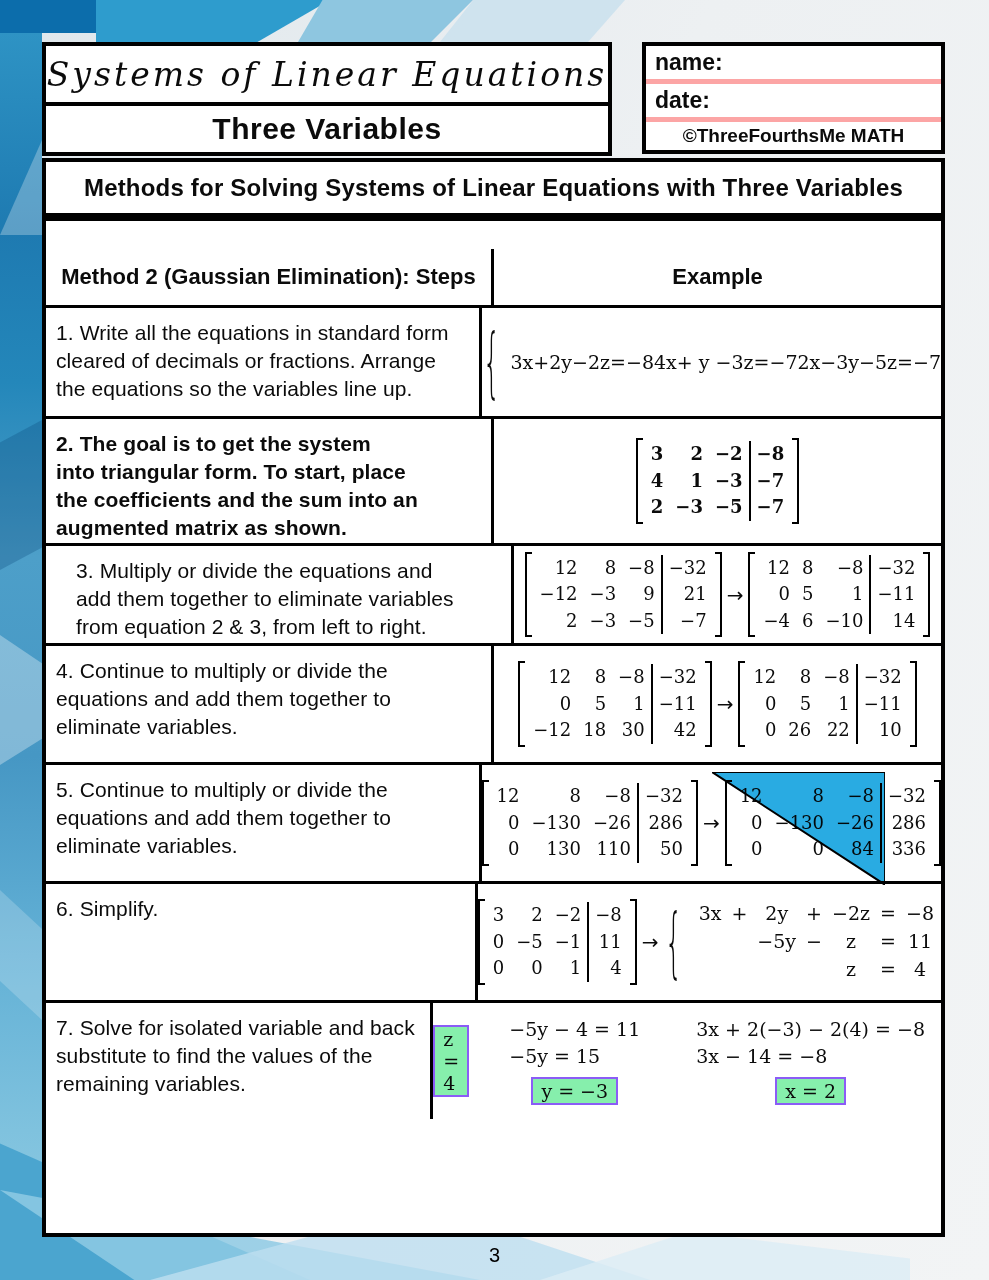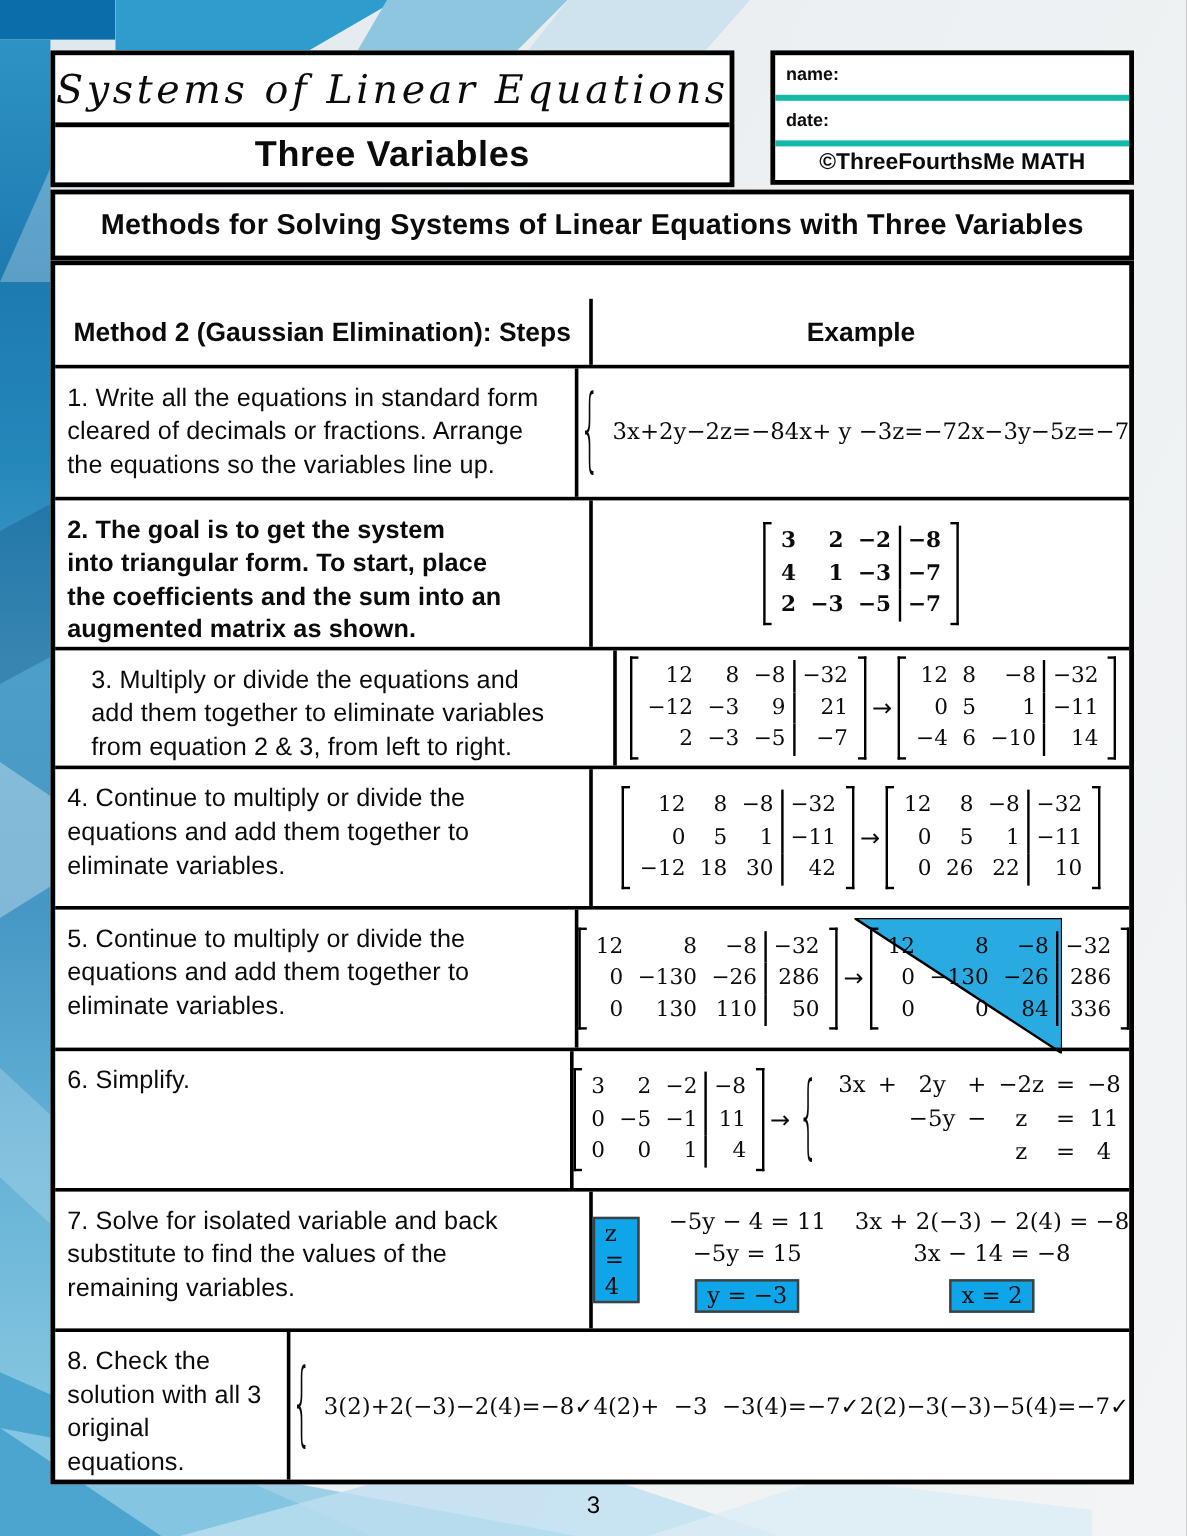--- a/index.html
+++ b/index.html
@@ -22,22 +22,22 @@
   .s11{left:0;top:1135px;width:480px;height:145px;background:#8ecae4;opacity:.85;clip-path:polygon(0 38%,100% 100%,28% 100%);}
   .s12{left:150px;top:1205px;width:500px;height:75px;background:#bedff0;opacity:.8;clip-path:polygon(0 100%,55% 0,100% 100%);}
   .s13{left:540px;top:1232px;width:370px;height:48px;background:#dcecf5;opacity:.8;clip-path:polygon(0 100%,40% 0,100% 55%,100% 100%);}
   
   .box{position:absolute;background:#fff;border:4px solid #000;box-sizing:border-box;}
   .box-title{left:42px;top:42px;width:570px;height:114px;display:flex;flex-direction:column;}
   .title-script{height:56px;border-bottom:4px solid #000;display:flex;align-items:center;justify-content:center;
                 font-family:"DejaVu Serif",serif;font-style:italic;font-size:33px;letter-spacing:3px;}
   .title-sub{flex:1;display:flex;align-items:center;justify-content:center;font-weight:700;font-size:30px;letter-spacing:.5px;}
   .box-meta{left:642px;top:42px;width:303px;height:112px;display:flex;flex-direction:column;}
-  .meta-row{height:33px;border-bottom:5px solid #14b8a6;display:flex;align-items:center;padding-left:9px;
-            font-weight:700;font-size:15px;}
+  .meta-row{height:33px;border-bottom:5px solid #fca5a5;display:flex;align-items:center;padding-left:9px;
+            font-weight:700;font-size:23px;}
   .meta-copy{flex:1;display:flex;align-items:center;justify-content:center;font-weight:700;font-size:19px;}
   .box-banner{left:42px;top:158px;width:903px;height:59px;display:flex;align-items:center;justify-content:center;
               font-weight:700;font-size:24px;letter-spacing:.2px;}
   .box-table{left:42px;top:217px;width:903px;height:1020px;display:flex;flex-direction:column;}
   .trow{display:flex;border-top:3px solid #000;box-sizing:border-box;}
   .trow:first-child{border-top:none;}
   .cell-steps{width:448px;border-right:3px solid #000;box-sizing:border-box;}
   .cell-ex{flex:1;display:flex;align-items:center;justify-content:center;box-sizing:border-box;}
   .thead{height:56px;margin-top:28px;}
   .thead .cell-steps,.thead .cell-ex{display:flex;align-items:center;justify-content:center;
@@ -54,22 +54,22 @@
   .eq-grid .m-cell{text-align:center;padding:2px 5px;}
   .arrow{font-family:"DejaVu Sans",sans-serif;font-size:20px;margin:0 5px;flex:0 0 auto;}
   .sys{display:inline-flex;align-items:center;font-family:"DejaVu Serif",serif;font-size:19px;}
   .sys::before{content:'{';display:inline-block;font-family:"DejaVu Sans",sans-serif;font-weight:100;
                font-size:30px;line-height:1;transform:scaleY(2.55) scaleX(.9);margin-right:9px;}
   .lines div{margin:4px 0;white-space:pre;}
   .tri-ov{position:absolute;left:-13px;top:-8px;width:80%;height:132%;z-index:3;mix-blend-mode:multiply;pointer-events:none;}
   
   .solve-wrap{display:flex;align-items:center;gap:24px;font-family:"DejaVu Serif",serif;font-size:19px;}
   .solve-col{display:flex;flex-direction:column;align-items:center;}
-  .solve-col div{margin:5px 0;white-space:pre;text-align:center;}
-  .boxed{border:2px solid #404040;padding:1px 8px;display:inline-block;background:#0ea5e9;}
+  .solve-col div{margin:5px 16px;white-space:pre;}
+  .boxed{border:2px solid #8b5cf6;padding:1px 8px;display:inline-block;background:#86efac;}
   .pagenum{position:absolute;left:0;right:0;top:1244px;text-align:center;font-size:20px;color:#000;}
 </style>
 </head>
 <body>
 
 <div class="page">
 
   <div>
     <div class="s s1"></div>
     <div class="s s2"></div>
@@ -344,28 +344,17 @@
             <span class="lines">
                 <div>3x + 2(−3) − 2(4) = −8</div>
                 <div>3x − 14 = −8</div>
               </span>
             <div><span class="boxed">x = 2</span></div>
           </div>
         </div>
       </div>
     </div>
 
-    <div class="trow r8">
-      <div class="cell-steps step-text">8. Check the solution with all 3 original
-equations.</div>
-      <div class="cell-ex">
-        <span class="sys lines">
-            <div>3(2)+2(−3)−2(4)=−8✓</div>
-            <div>4(2)+  −3  −3(4)=−7✓</div>
-            <div>2(2)−3(−3)−5(4)=−7✓</div>
-          </span>
-      </div>
-    </div>
 
   </div>
 
   <div class="pagenum">3</div>
 </div>
 
 </body></html>

